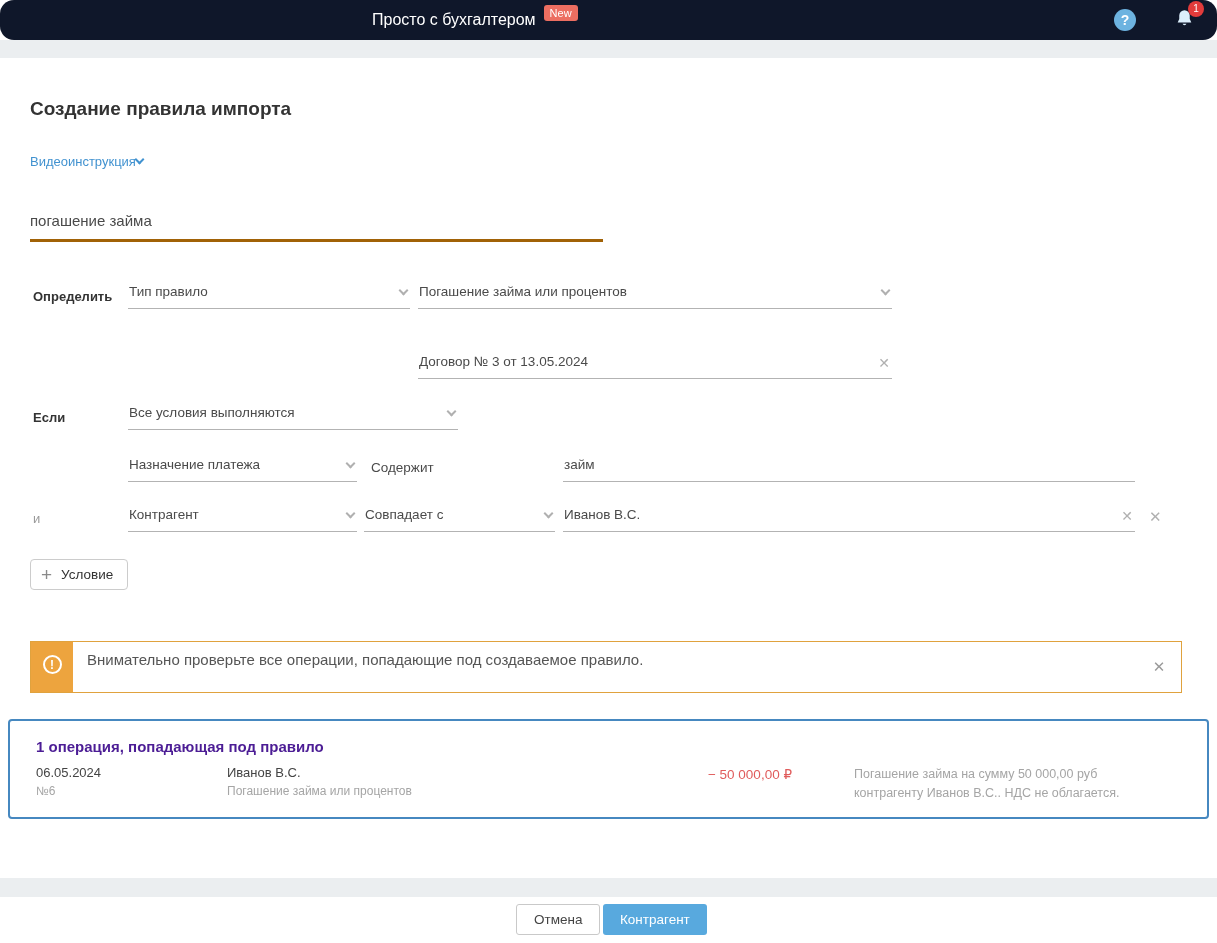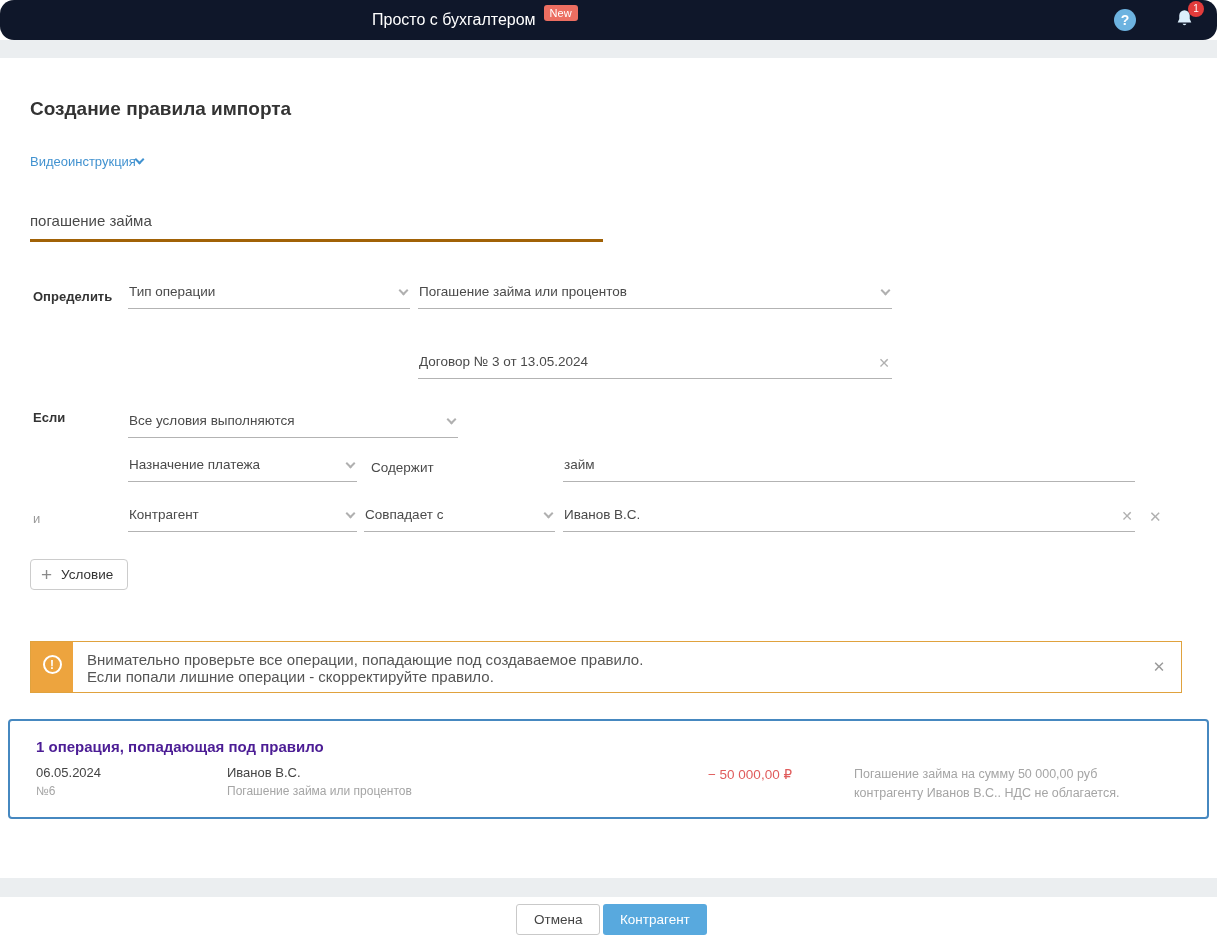--- a/index.html
+++ b/index.html
@@ -99,35 +99,35 @@
   <div class="pg-title">Создание правила импорта</div>
   <div class="video-link">
     <span>Видеоинструкция</span>
     <span class="chev blue"></span>
   </div>
 
   <input class="rule-input" type="text" value="погашение займа" style="">
 
   <div class="flabel" style="left:33px; top:289px;">Определить</div>
   <div class="field" style="left:128px; top:282px; width:282px;">
-    <span>Тип операции</span>
+    <span>Тип правило</span>
     <span class="chev"></span>
   </div>
   <div class="field" style="left:418px; top:282px; width:474px;">
     <span>Погашение займа или процентов</span>
     <span class="chev"></span>
   </div>
 
   <div class="field" style="left:418px; top:352px; width:474px;">
     <span>Договор № 3 от 13.05.2024</span>
     <span class="clear-x">✕</span>
   </div>
 
   <div class="flabel" style="left:33px; top:410px;">Если</div>
-  <div class="field" style="left:128px; top:403px; width:330px;margin-top:8px;">
+  <div class="field" style="left:128px; top:403px; width:330px;">
     <span>Все условия выполняются</span>
     <span class="chev"></span>
   </div>
 
   <div class="field" style="left:128px; top:455px; width:229px;">
     <span>Назначение платежа</span>
     <span class="chev"></span>
   </div>
   <div class="optext" style="left:371px; top:460px;">Содержит</div>
   <div class="field" style="left:563px; top:455px; width:572px;">
@@ -153,21 +153,20 @@
     <span class="plus">+</span>
     <span>Условие</span>
   </div>
 
   <div class="warn">
     <div class="warn-bar">
       <span class="warn-icon">!</span>
     </div>
     <div class="warn-text">
       <div>Внимательно проверьте все операции, попадающие под создаваемое правило.</div>
-      <div>Если попали лишние операции - скорректируйте правило.</div>
     </div>
     <div class="warn-x">✕</div>
   </div>
 
   <div class="ops">
     <div class="ops-title">1 операция, попадающая под правило</div>
     <div>
       <div class="ops-date">06.05.2024</div>
       <div class="ops-num">№6</div>
       <div class="ops-name">Иванов В.С.</div>

